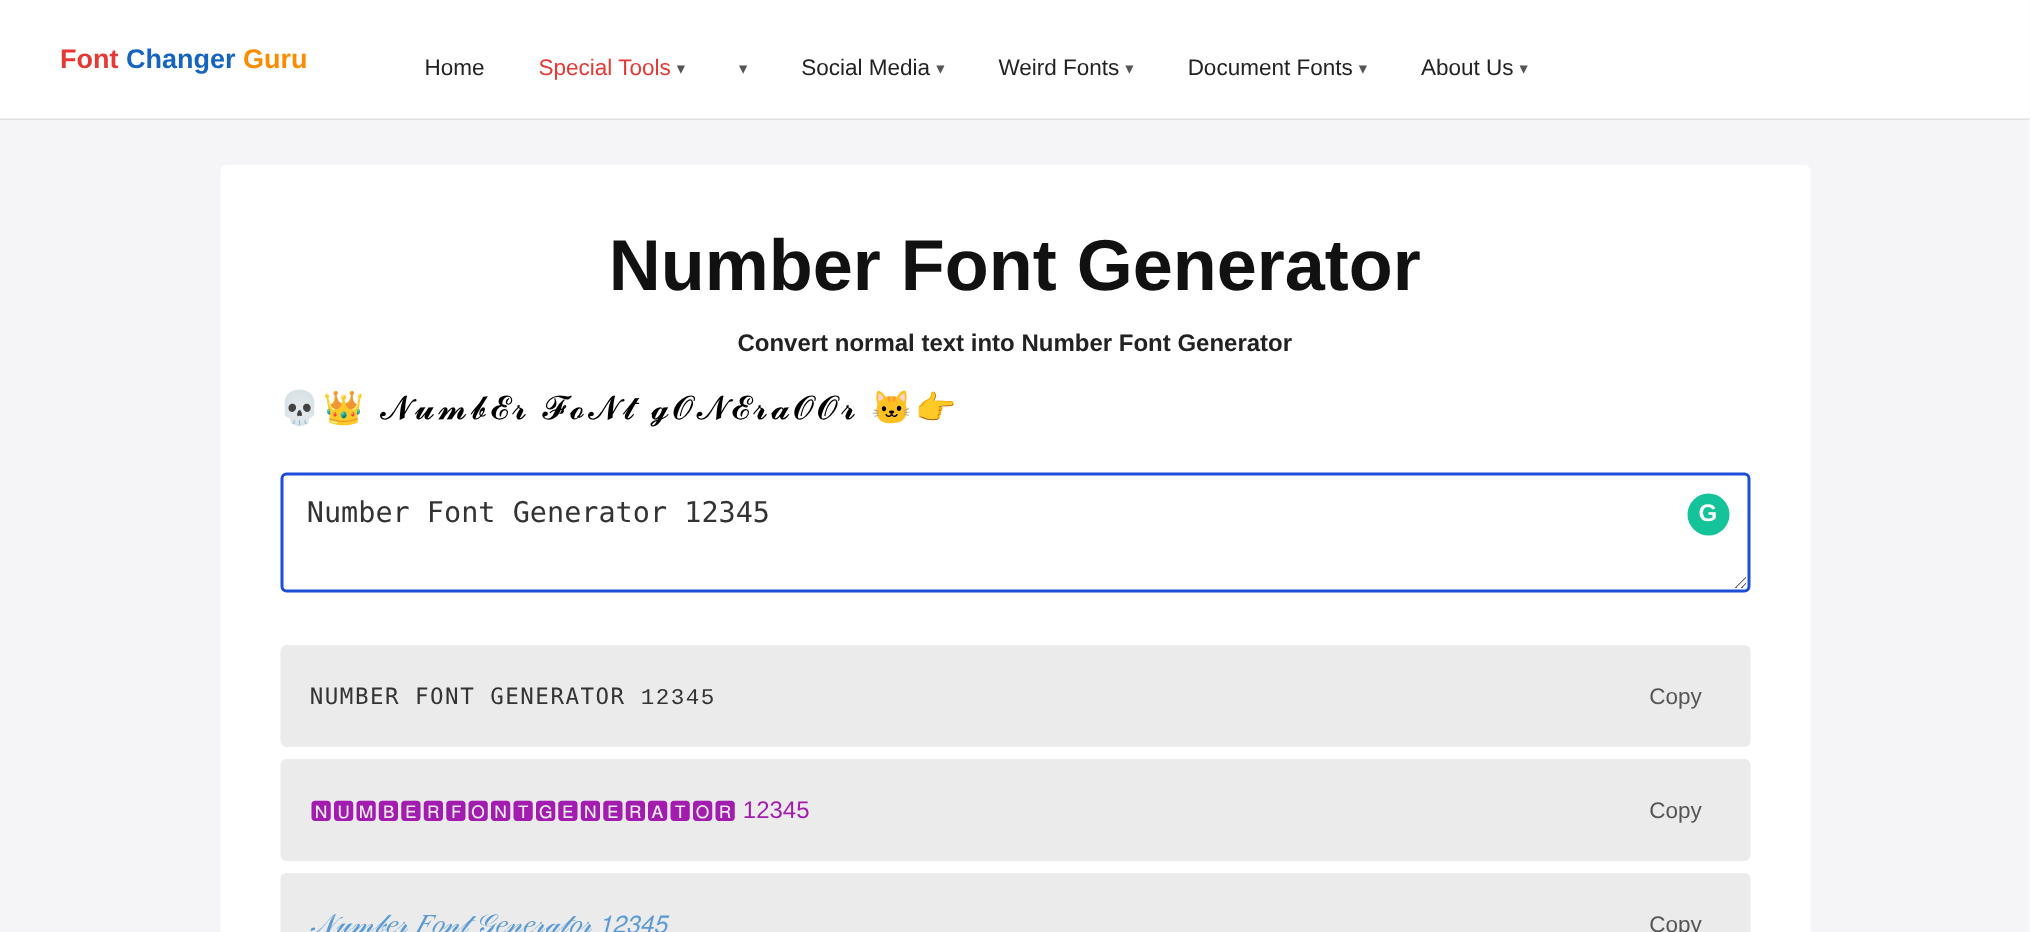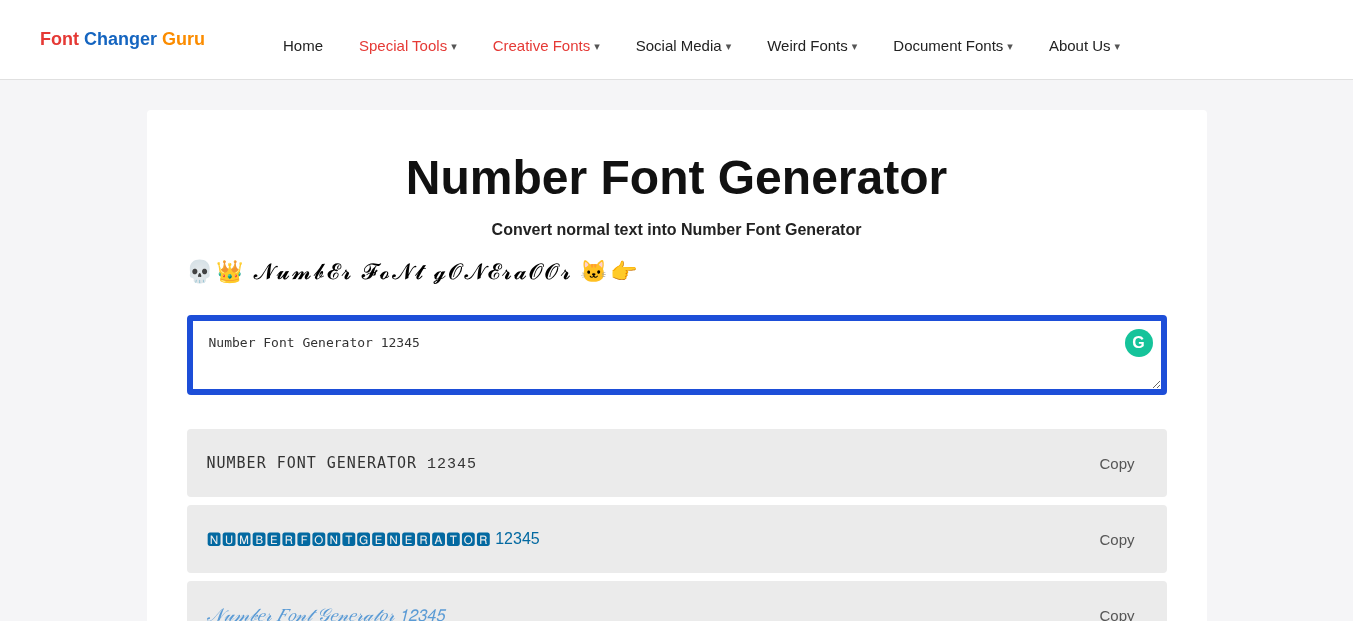--- a/index.html
+++ b/index.html
@@ -86,24 +86,24 @@
       letter-spacing: 2px;
     }
 
     .input-area {
       position: relative;
       margin-bottom: 30px;
     }
     .input-area textarea {
       width: 100%;
       min-height: 80px;
-      border: 6px solid #1d4ed8;
+      border: 2px solid #1d4ed8;
       border-radius: 4px;
       padding: 14px 16px;
-      font-size: 13px;
+      font-size: 19px;
       color: #333;
       resize: vertical;
       outline: none;
     }
     .grammarly-icon {
       position: absolute;
       top: 14px;
       right: 14px;
       width: 28px;
       height: 28px;
@@ -162,21 +162,20 @@
       <a href="#">Home</a>
     </li>
     <li class="active">
       <a href="#">
         <span>Special Tools</span>
         <span class="chevron">▾</span>
       </a>
     </li>
     <li class="creative">
       <a href="#">
-        <span>Creative Fonts</span>
         <span class="chevron">▾</span>
       </a>
     </li>
     <li>
       <a href="#">
         <span>Social Media</span>
         <span class="chevron">▾</span>
       </a>
     </li>
     <li>
@@ -209,21 +208,21 @@
     <textarea placeholder="Number Font Generator 12345" style="">Number Font Generator 12345</textarea>
     <div class="grammarly-icon">G</div>
   </div>
 
   <div class="result-row">
     <span class="result-text" style="font-family: 'Courier New', monospace; font-size:15px; letter-spacing:1px; color:#333;">𝙽𝚄𝙼𝙱𝙴𝚁 𝙵𝙾𝙽𝚃 𝙶𝙴𝙽𝙴𝚁𝙰𝚃𝙾𝚁 12345</span>
     <button class="copy-btn">Copy</button>
   </div>
 
   <div class="result-row">
-    <span class="result-text" style="font-size:16px; letter-spacing:0px; color:#0369a1;">🅽🆄🅼🅱🅴🆁🅵🅾🅽🆃🅶🅴🅽🅴🆁🅰🆃🅾🆁 12345</span>
+    <span class="result-text" style="font-size:16px; letter-spacing:0px; color:#a21caf;">🅽🆄🅼🅱🅴🆁🅵🅾🅽🆃🅶🅴🅽🅴🆁🅰🆃🅾🆁 12345</span>
     <button class="copy-btn">Copy</button>
   </div>
 
   <div class="result-row">
     <span class="result-text font-cursive">𝒩𝓊𝓂𝒷𝑒𝓇 𝐹𝑜𝓃𝓉 𝒢𝑒𝓃𝑒𝓇𝒶𝓉𝑜𝓇 𝟣𝟤𝟥𝟦𝟧</span>
     <button class="copy-btn">Copy</button>
   </div>
 
 </div>
 

